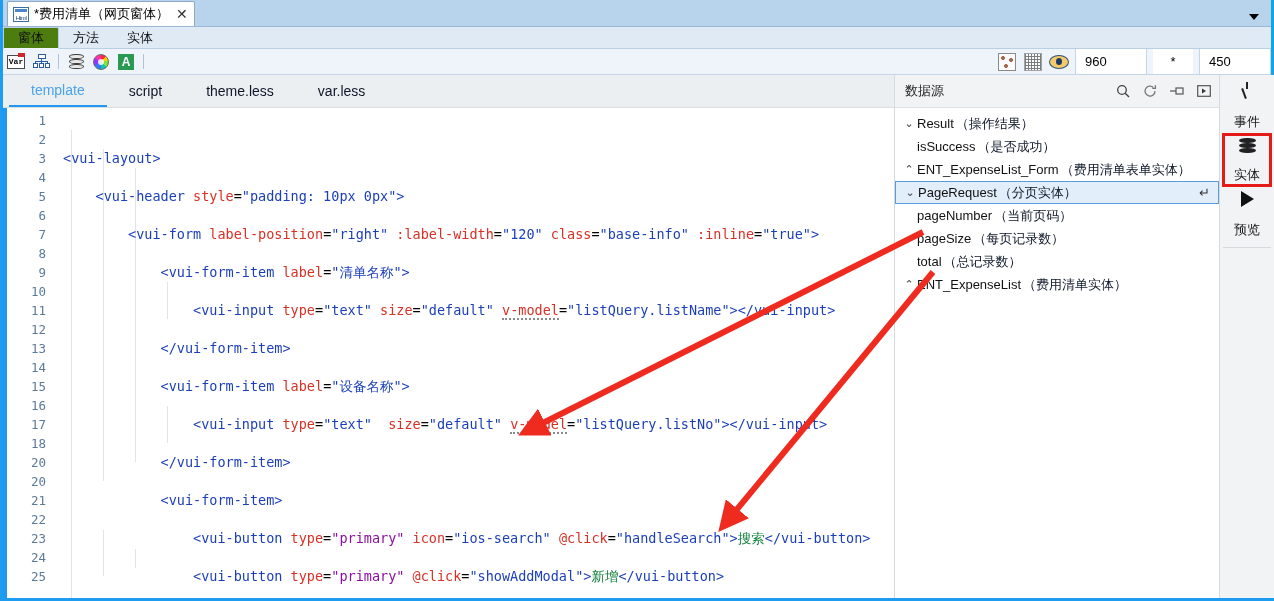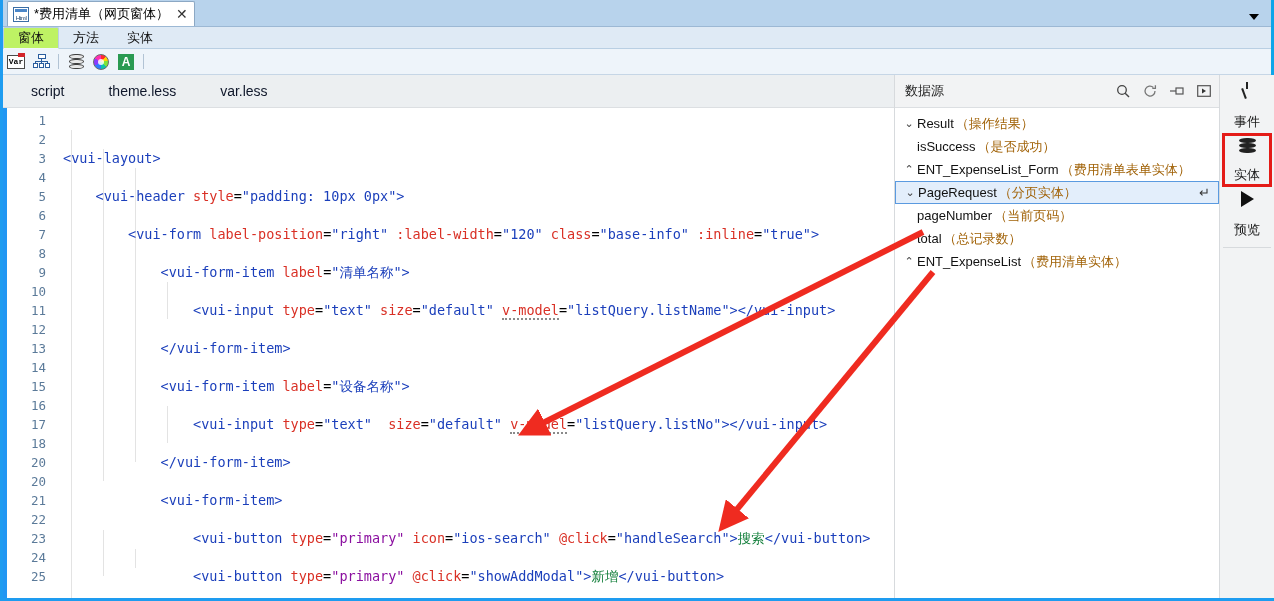--- a/index.html
+++ b/index.html
@@ -72,21 +72,21 @@
     border-bottom: 1px solid #b9cfe3;
     display: flex; align-items: stretch;
   }
   .menu-tab {
     padding: 0 14px;
     display: flex; align-items: center;
     font-size: 13px; color: #111;
     cursor: default;
   }
   .menu-tab.active {
-    background: #bef264;
+    background: #4d7c0f;
     border: 1px solid #b9cfe3;
     border-bottom: 1px solid #f2f7fc;
     margin-bottom: -1px;
     border-radius: 2px 2px 0 0;
   }
 
   
   .toolbar {
     position: absolute; top: 49px; left: 0; right: 0; height: 26px;
     background: #eef4fa;
@@ -299,21 +299,21 @@
   }
   .ds-row .chev {
     width: 16px; flex: none; display: flex; align-items: center; justify-content: center;
     color: #444; font-size: 11px;
   }
   .ds-row.selected {
     background: #e3eefb; border: 1px solid #5a9ae0;
     height: 23px;
   }
   .ds-name { color: #111; }
-  .ds-desc { color: #a16207; margin-left: 2px; }
+  .ds-desc { color: #0f172a; margin-left: 2px; }
   .ds-enter { margin-left: auto; margin-right: 8px; color: #333; font-size: 13px; }
 
   
   .rail {
     width: 55px; flex: none;
     background: #f2f3f4;
     border-left: 1px solid #d7dadd;
     display: flex; flex-direction: column; align-items: center;
     padding-top: 4px;
   }
@@ -406,26 +406,51 @@
         </span>
     </div>
     <div class="tb-btn">
       <span class="ico-wheel"></span>
     </div>
     <div class="tb-btn">
       <span class="ico-a">A</span>
     </div>
     <div class="tb-sep"></div>
 
+    <div class="toolbar-right">
+      <div class="tb-btn">
+        <span class="ico-graphnodes">
+            <i></i>
+            <i></i>
+            <i></i>
+          </span>
+      </div>
+      <div class="tb-btn">
+        <span class="ico-qr"></span>
+      </div>
+      <div class="tb-btn">
+        <span class="ico-eye"></span>
+      </div>
+      <div class="num-field">
+        <span>960</span>
+      </div>
+      <div class="num-star">*</div>
+      <div class="num-field">
+        <span>450</span>
+      </div>
+    </div>
   </div>
 
   <div class="editor-wrap">
 
     <div class="editor-col">
       <div class="edtabs">
+        <div class="edtab active">
+          <span>template</span>
+        </div>
         <div class="edtab">
           <span>script</span>
         </div>
         <div class="edtab">
           <span>theme.less</span>
         </div>
         <div class="edtab">
           <span>var.less</span>
         </div>
       </div>
@@ -555,20 +580,25 @@
             <span class="ds-desc">（分页实体）</span>
             <span class="ds-enter">↵</span>
           </div>
           <div class="ds-row">
             <span class="chev" style="visibility: hidden;"></span>
             <span class="ds-name">pageNumber</span>
             <span class="ds-desc">（当前页码）</span>
           </div>
           <div class="ds-row">
             <span class="chev" style="visibility: hidden;"></span>
+            <span class="ds-name">pageSize</span>
+            <span class="ds-desc">（每页记录数）</span>
+          </div>
+          <div class="ds-row">
+            <span class="chev" style="visibility: hidden;"></span>
             <span class="ds-name">total</span>
             <span class="ds-desc">（总记录数）</span>
           </div>
           <div class="ds-row">
             <span class="chev">⌃</span>
             <span class="ds-name">ENT_ExpenseList</span>
             <span class="ds-desc">（费用清单实体）</span>
           </div>
         </div>
     </div>

